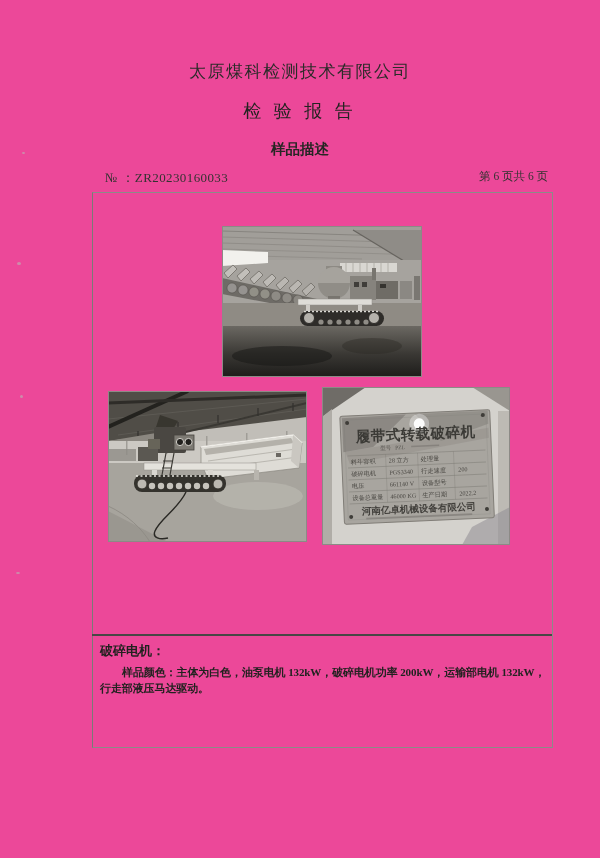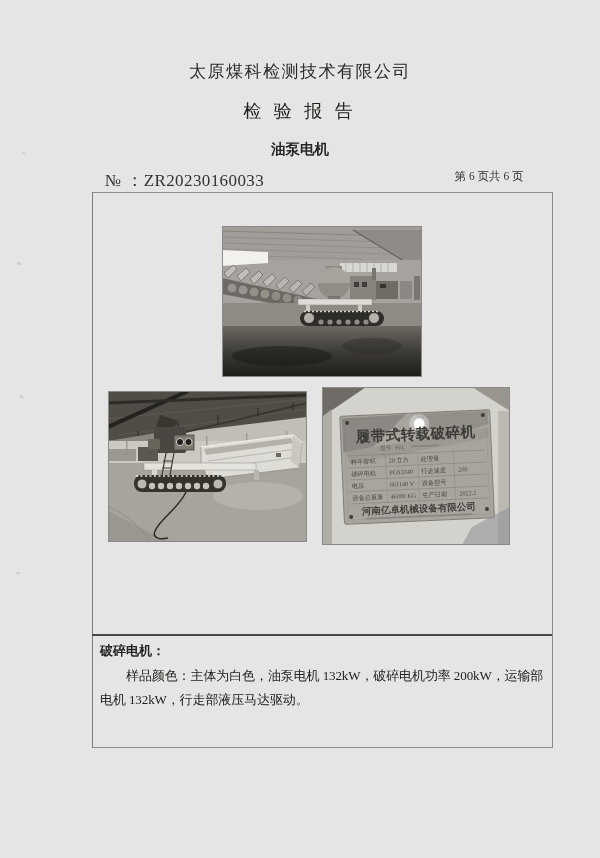--- a/index.html
+++ b/index.html
@@ -1,49 +1,49 @@
 <!DOCTYPE html>
 <html><head>
 <meta charset="utf-8">
 <style>
   html,body { margin:0; padding:0; background:#ffffff; }
   .page {
-    position:relative; width:600px; height:858px; background:#e5e5e5;
+    position:relative; width:600px; height:858px; background:#ec4899;
     font-family:"Liberation Serif","DejaVu Serif",serif; color:#222220;
     overflow:hidden;
   }
   .abs { position:absolute; }
   .center { width:100%; text-align:center; }
   .company { top:60px; font-size:17px; letter-spacing:1.5px; color:#2b2b29; }
   .report-title { top:99px; font-size:18px; font-weight:normal; letter-spacing:4px; color:#232321; }
   .section-title { top:140px; font-size:14.5px; font-weight:bold; color:#262624; }
-  .no-line { left:105px; top:169px; font-size:17px; letter-spacing:.4px; color:#333331; }
-  .page-line { left:430px; top:169px; width:118px; text-align:center; font-size:11.5px; color:#333331; }
+  .no-line { left:105px; top:169px; font-size:13px; letter-spacing:.4px; color:#333331; }
+  .page-line { left:430px; top:169px; width:118px; text-align:right; font-size:11.5px; color:#333331; }
   .content-box {
     left:92px; top:192px; width:459px; height:554px;
     border:1px solid #8b8b88; border-left:1.5px solid #7a7a77;
   }
   .divider { left:92px; top:634px; width:460px; height:0; border-top:2px solid #474745; }
   .desc-heading { left:100px; top:642px; font-size:13px; font-weight:bold; color:#222220; }
   .desc-body {
-    left:100px; top:664px; width:452px; font-size:13px; line-height:24px;
-    text-indent:2em; color:#222220; letter-spacing:-0.1px;
+    left:100px; top:664px; width:452px; font-size:11px; line-height:16px;
+    text-indent:2em; color:#222220; letter-spacing:-0.1px;font-weight:bold;
   }
   .photo { position:absolute; display:block; }
   .speck { position:absolute; background:#b9b9b5; border-radius:50%; opacity:.6; }
   svg text { font-family:"Liberation Serif","DejaVu Serif",serif; }
 </style>
 </head>
 <body>
 
 <div class="page">
 
   <div class="abs center company">太原煤科检测技术有限公司</div>
   <div class="abs center report-title">检 验 报 告</div>
-  <div class="abs center section-title">油泵电机</div>
+  <div class="abs center section-title">样品描述</div>
   <div class="abs no-line"><span>№ ：</span><span>ZR20230160033</span></div>
   <div class="abs page-line">第 6 页共 6 页</div>
 
   <div class="speck" style="left:22px;top:152px;width:3px;height:2px;"></div>
   <div class="speck" style="left:17px;top:262px;width:4px;height:3px;"></div>
   <div class="speck" style="left:20px;top:395px;width:3px;height:3px;"></div>
   <div class="speck" style="left:16px;top:572px;width:4px;height:2px;"></div>
 
   <div class="abs content-box"></div>
   <div class="abs divider"></div>

